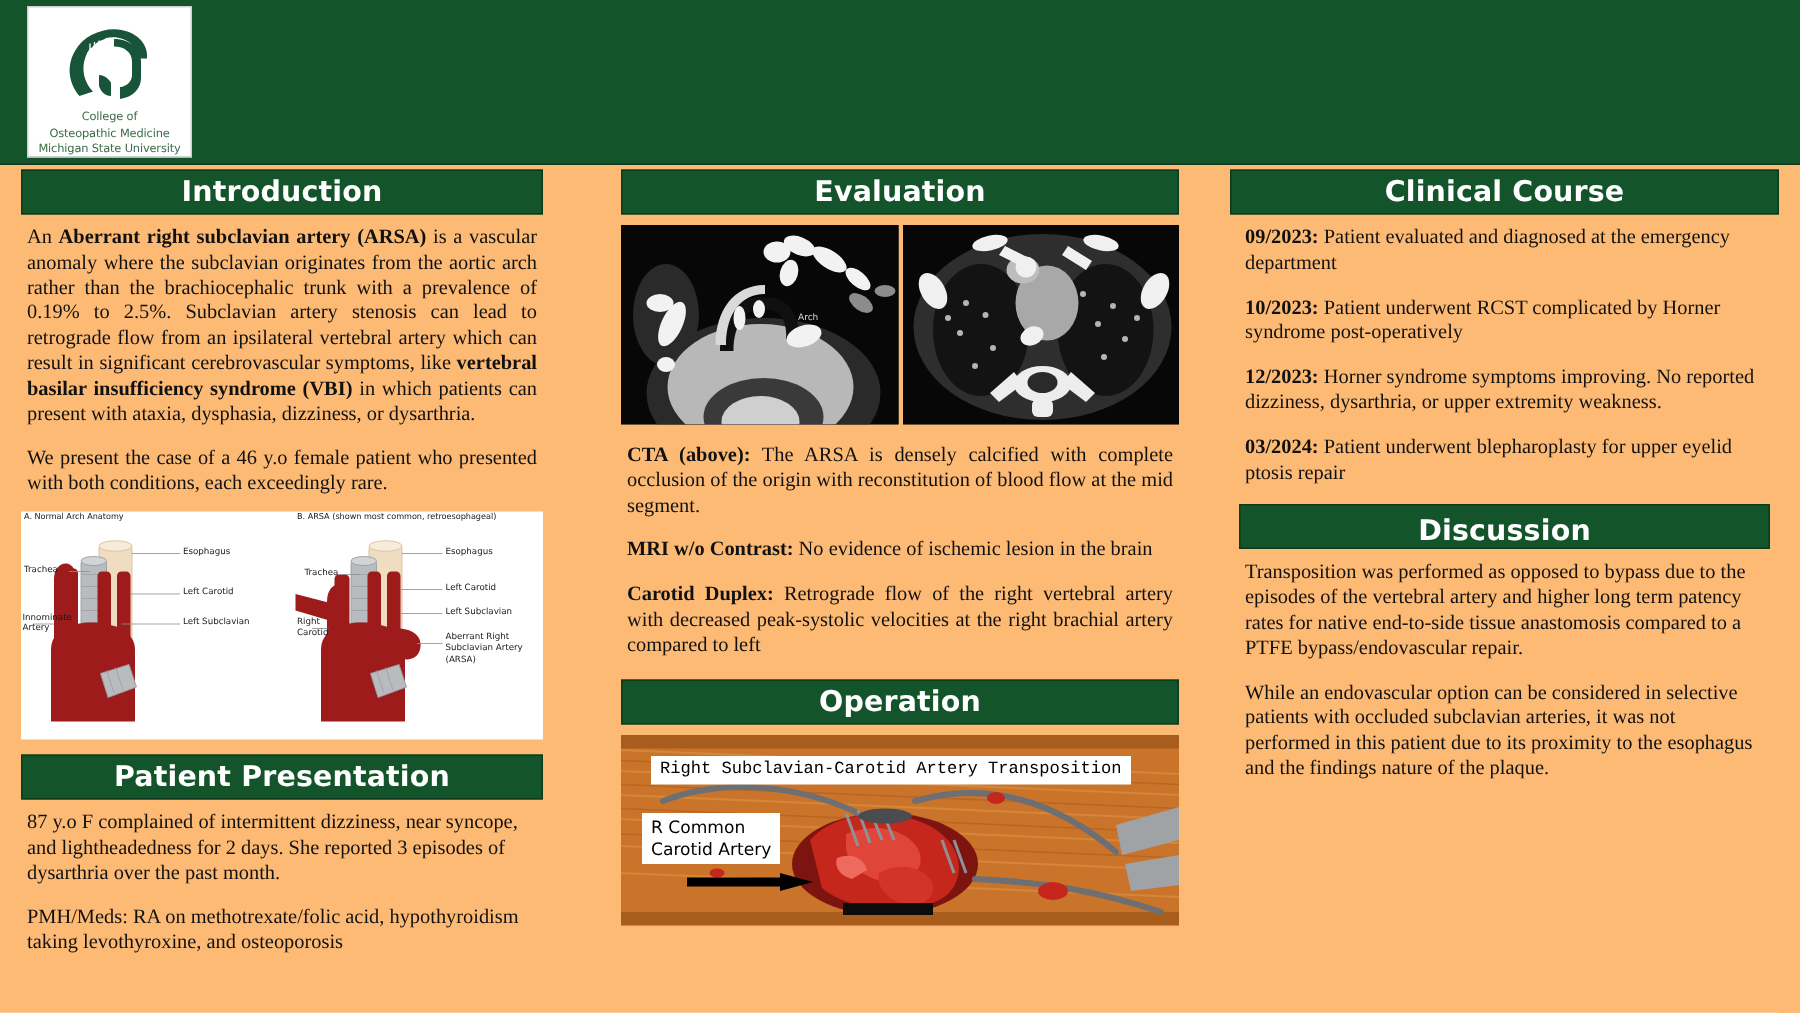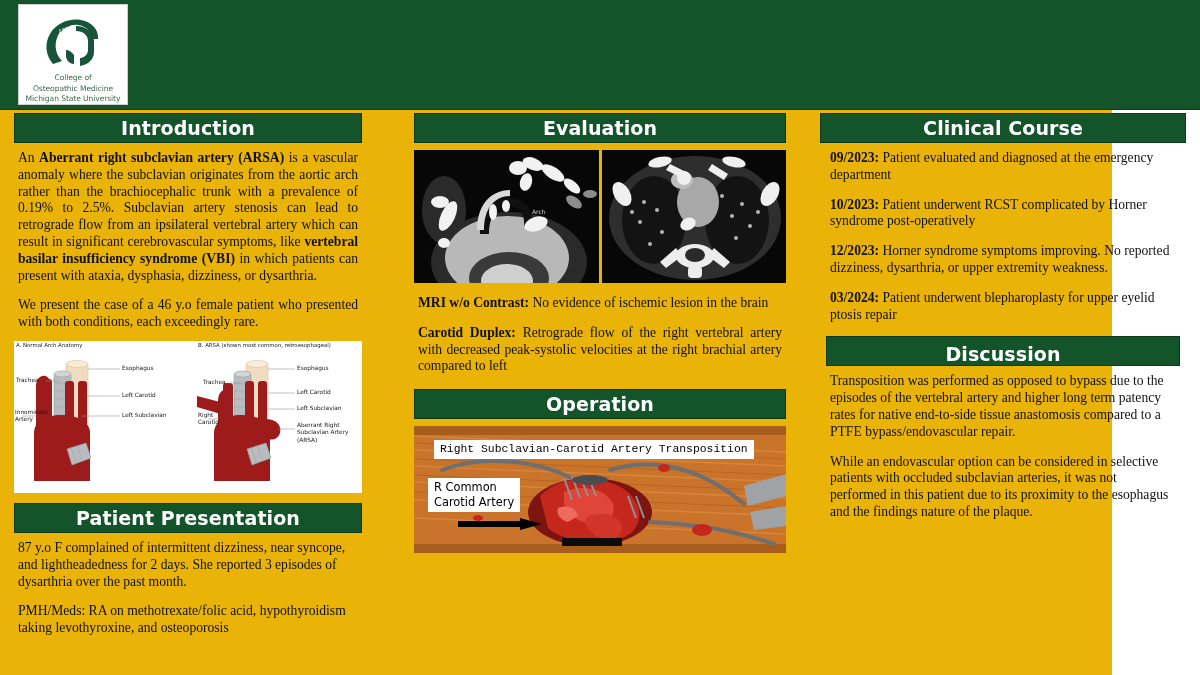--- a/index.html
+++ b/index.html
@@ -61,23 +61,23 @@
     font-weight: bold;
     font-size: 12.6px;
     color: #ffffff;
     margin-top: 8px;
     letter-spacing: -0.1px;
   }
 
   
   .board {
     position: relative;
-    width: 1112px;
+    width: 1200px;
     height: 565px;
-    background: #eab308;
+    background: #fdba74;
     padding-top: 3px;
   }
   .col { position: absolute; top: 3px; }
   .col-left   { left: 14px;  width: 348px; }
   .col-mid    { left: 414px; width: 372px; }
   .col-right  { left: 820px; width: 366px; }
 
   
   .sec-bar {
     background: #14542a;
@@ -405,20 +405,21 @@
             <circle cx="134" cy="88" r="2"></circle>
               <circle cx="120" cy="46" r="2"></circle>
             <circle cx="156" cy="62" r="2"></circle>
               <circle cx="30" cy="62" r="2"></circle>
           </g>
         </svg>
       </div>
     </div>
 
     <div class="body-text pad-x">
+      <p><b>CTA (above):</b><span> The ARSA is densely calcified with complete occlusion of the origin with reconstitution of blood flow at the mid segment.</span></p>
       <p><b>MRI w/o Contrast:</b><span> No evidence of ischemic lesion in the brain</span></p>
       <p><b>Carotid Duplex:</b><span> Retrograde flow of the right vertebral artery with decreased peak-systolic velocities at the right brachial artery compared to left</span></p>
     </div>
 
     <div class="sec-bar" style="margin-top:14px;">
       <span class="sec-bar-title">Operation</span>
     </div>
 
     <div class="op-photo">
       <svg width="372" height="127" viewBox="0 0 372 127" preserveAspectRatio="none">

